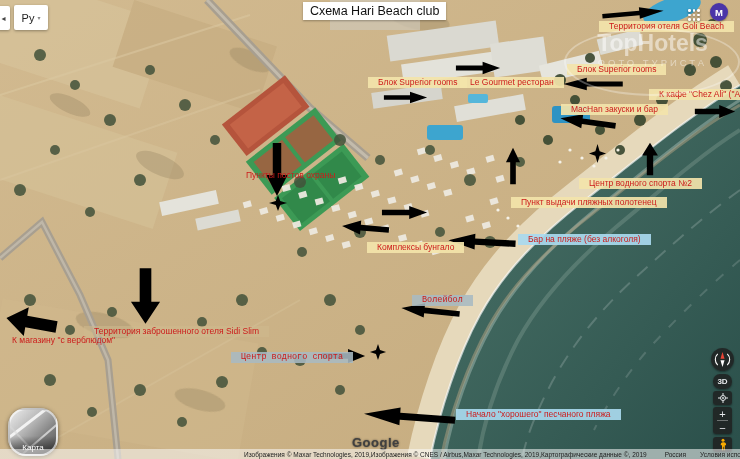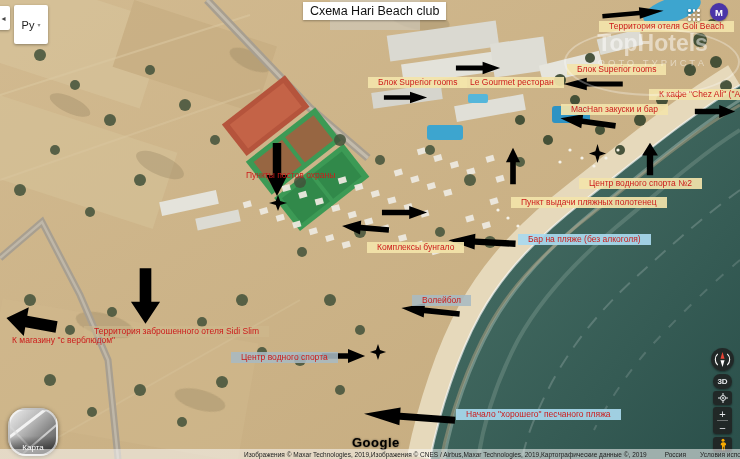--- a/index.html
+++ b/index.html
@@ -5,37 +5,37 @@
   html,body{margin:0;padding:0;background:#e5e5e5;}
   .stage{position:relative;width:740px;height:459px;overflow:hidden;
          font-family:"Liberation Sans",sans-serif;background:#ccb389;}
   .stage svg.bg{position:absolute;inset:0;display:block;}
 
   
   .lab{position:absolute;font-size:8.5px;line-height:11px;white-space:nowrap;
        color:#cc1a1a;padding:0 10px;font-family:"Liberation Sans",sans-serif;}
   .bg-y{background:rgba(243,228,170,.92);}
   .bg-b{background:rgba(169,217,238,.92);}
-  .bg-g{background:rgba(169,186,194,.88);}
+  .bg-g{background:rgba(169,186,194,.88);font-family:Liberation Mono, monospace;}
   .bg-t{background:rgba(207,186,142,.55);}
   .bg-n{background:transparent;margin-top:40px;}
 
   
   .arr{position:absolute;overflow:visible;}
 
   
   .title-box{position:absolute;left:303px;top:2px;background:#fff;color:#111;
        font-size:12.5px;padding:2px 7px;box-shadow:0 1px 2px rgba(0,0,0,.3);}
 
   
   .tl-btn{position:absolute;background:#fff;border-radius:2px;
        box-shadow:0 1px 3px rgba(0,0,0,.35);display:flex;align-items:center;justify-content:center;
        color:#444;cursor:pointer;}
   .collapse-btn{left:-3px;top:6px;width:13px;height:24px;font-size:8px;}
-  .lang-btn{left:14px;top:5px;width:34px;height:39px;font-size:11px;gap:3px;color:#222;}
+  .lang-btn{left:14px;top:5px;width:34px;height:25px;font-size:11px;gap:3px;color:#222;}
   .lang-btn .caret{font-size:6px;color:#888;}
 
   
   .apps-grid{position:absolute;left:688px;top:9px;width:12px;height:12px;cursor:pointer;
        display:grid;grid-template-columns:repeat(3,1fr);gap:2px;filter:drop-shadow(0 1px 1px rgba(0,0,0,.5));}
   .apps-grid i{background:#fff;border-radius:50%;width:2.6px;height:2.6px;}
   .avatar{position:absolute;left:710px;top:3px;width:18px;height:18px;border-radius:50%;
        background:#4a34a8;color:#fff;font-size:9.5px;font-weight:bold;
        display:flex;align-items:center;justify-content:center;cursor:pointer;
        box-shadow:0 1px 2px rgba(0,0,0,.4);}
@@ -63,21 +63,21 @@
   
   .minimap{position:absolute;left:8px;top:408px;width:46px;height:44px;border-radius:18px;cursor:pointer;
        overflow:hidden;box-shadow:0 1px 4px rgba(0,0,0,.5);border:2px solid rgba(255,255,255,.55);
        background:linear-gradient(135deg,#ececec 0%,#bdbdbd 35%,#7c7c7c 70%,#555 100%);}
   .minimap .roads{position:absolute;inset:0;}
   .minimap .cap{position:absolute;left:0;right:0;bottom:0;height:16px;color:#fff;font-size:8px;
        display:flex;align-items:flex-end;justify-content:center;padding-bottom:2px;
        background:linear-gradient(180deg,rgba(0,0,0,0),rgba(0,0,0,.55));}
 
   
-  .glogo{position:absolute;left:352px;top:435px;color:#000000;font-size:13px;font-weight:bold;cursor:pointer;
+  .glogo{position:absolute;left:352px;top:435px;color:#404040;font-size:13px;font-weight:bold;cursor:pointer;
        text-shadow:0 0 2px rgba(0,0,0,.6);letter-spacing:.5px;}
   .attrib{position:absolute;left:0;right:0;bottom:0;height:10px;background:rgba(250,250,250,.55);
        display:flex;align-items:center;font-size:6.5px;color:#222;white-space:nowrap;}
   .attrib .copy{margin-left:244px;}
   .attrib .lnk{margin-left:14px;cursor:pointer;}
   .attrib .country{margin-left:18px;}
 </style>
 </head>
 <body>
 

